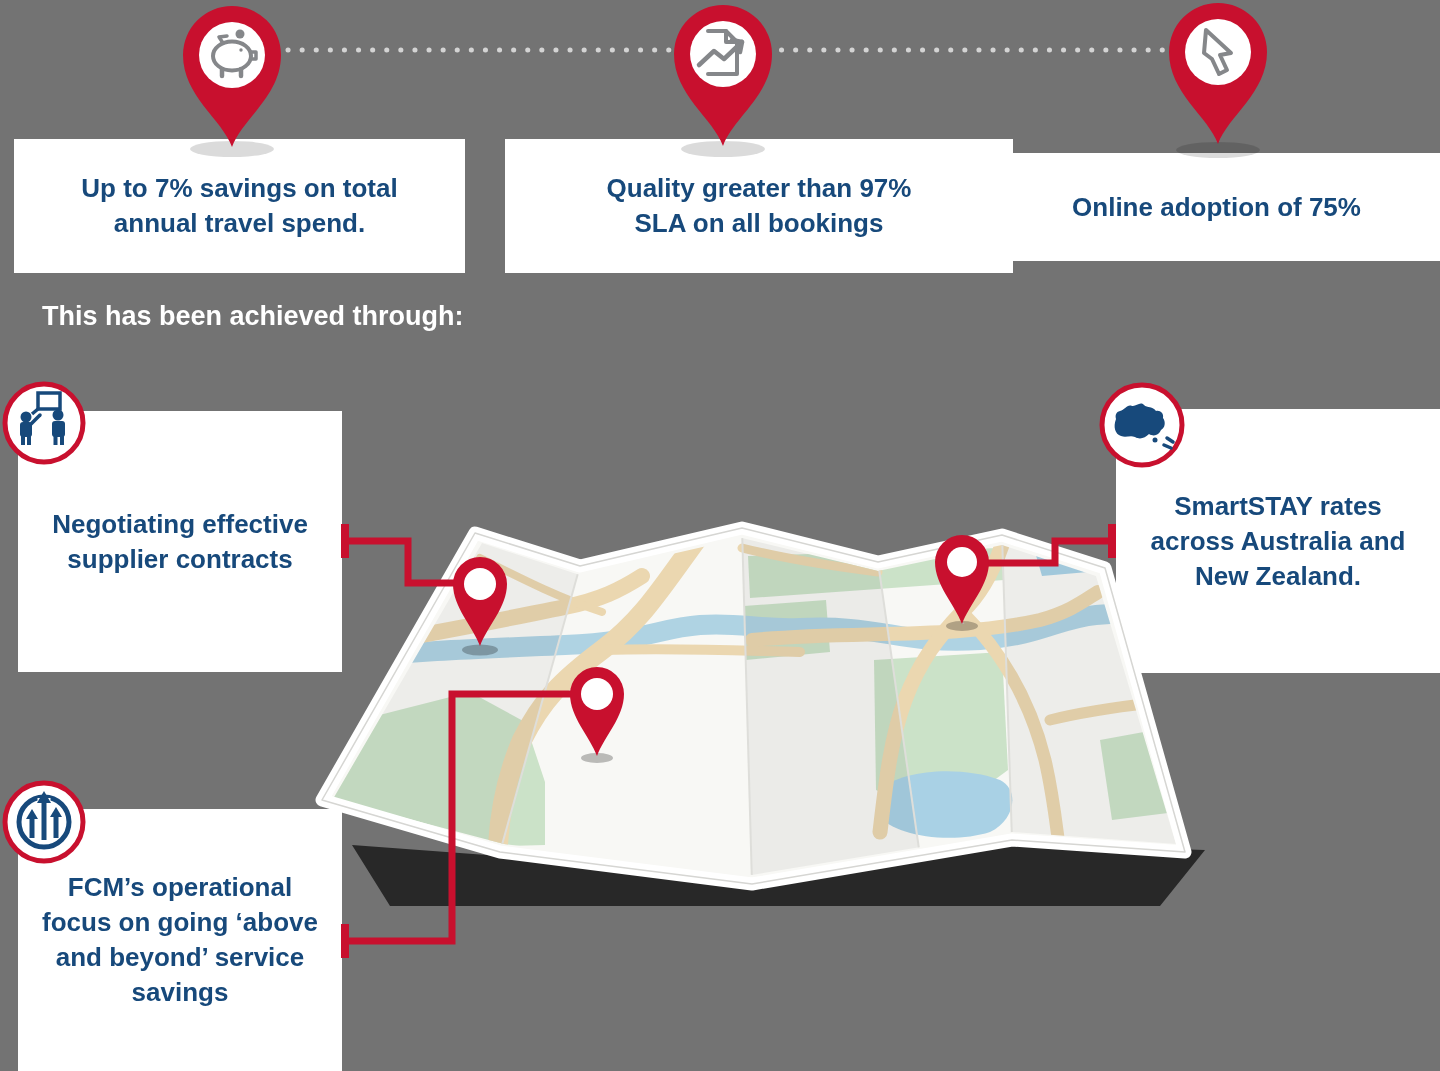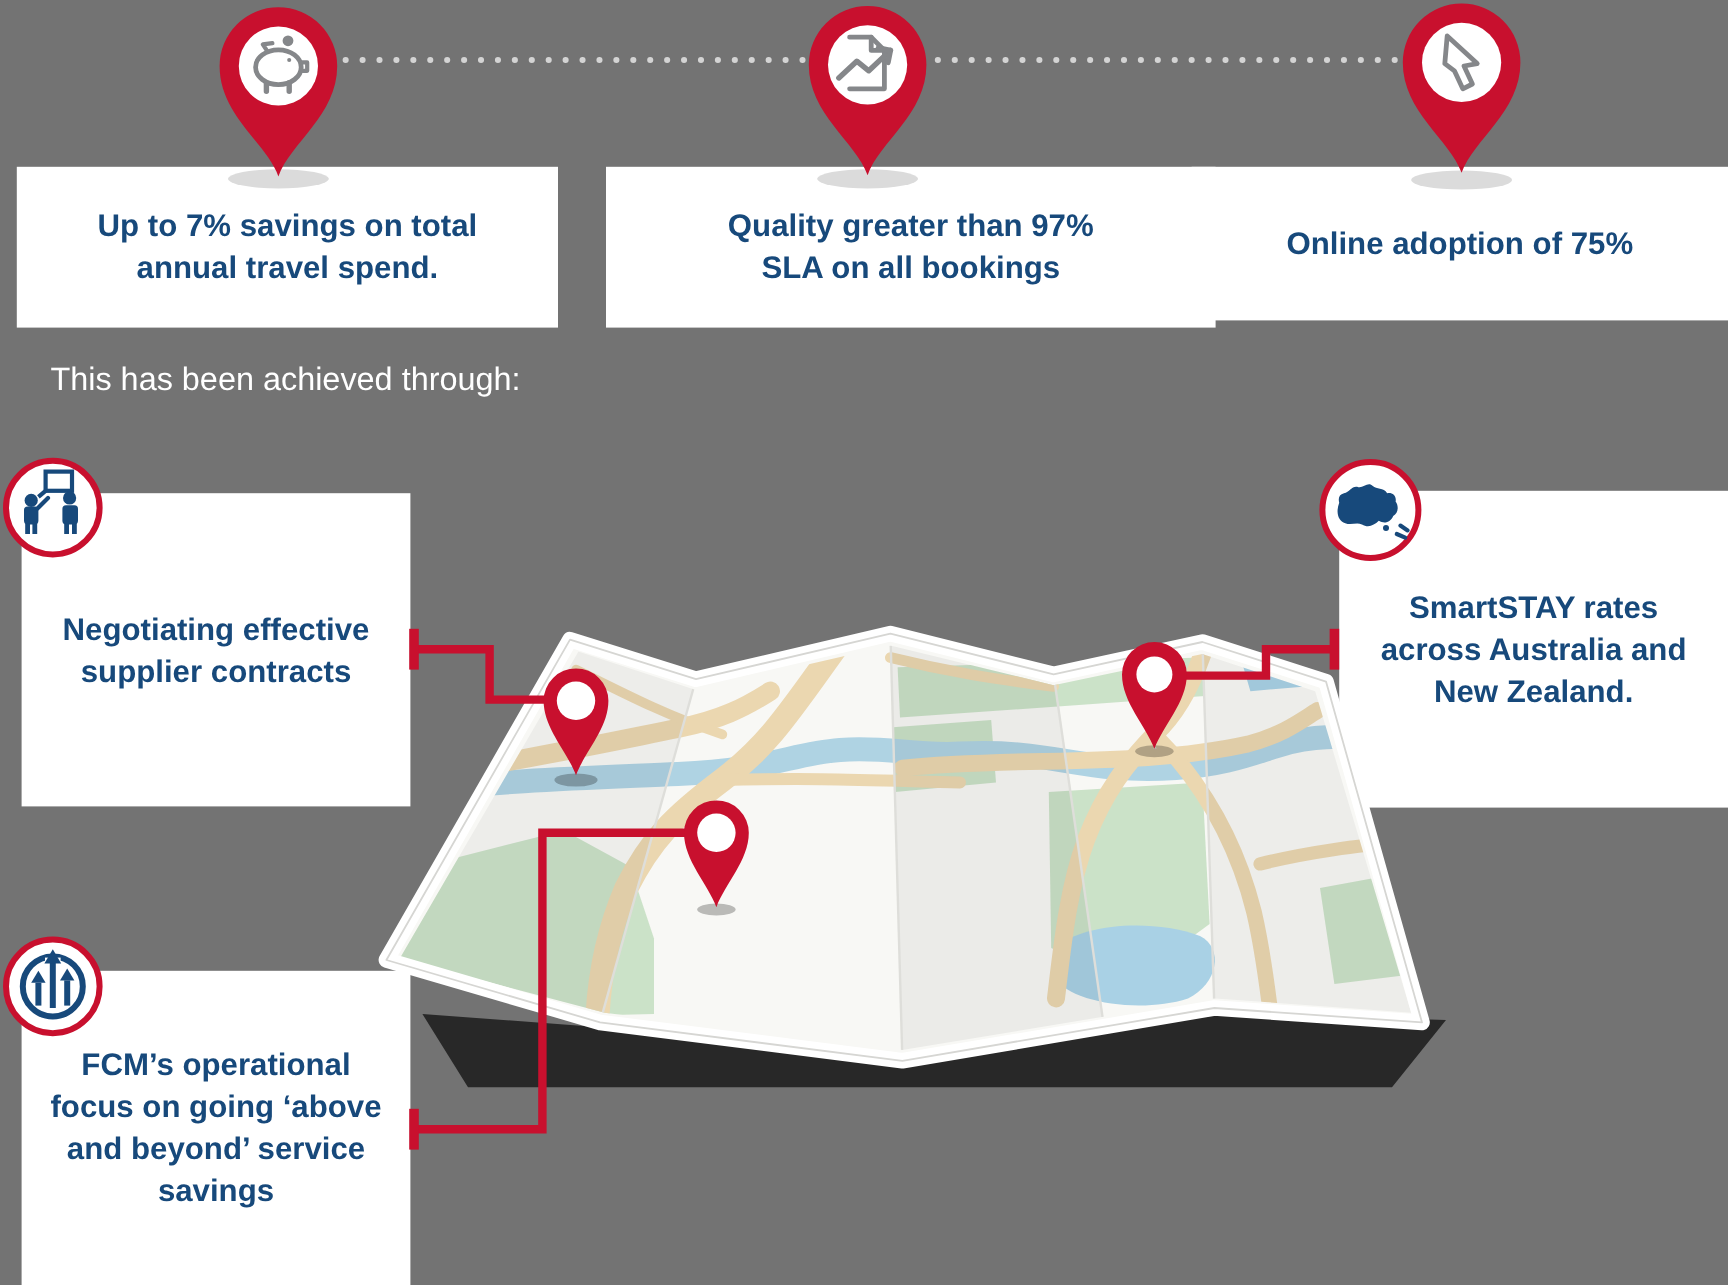--- a/index.html
+++ b/index.html
@@ -5,25 +5,25 @@
   html,body{margin:0;padding:0;background:#000;}
   .stage{position:relative;width:1440px;height:1071px;background:#737373;overflow:hidden;
          font-family:"Liberation Sans","DejaVu Sans",sans-serif;}
   .card{position:absolute;background:#fff;display:flex;align-items:center;justify-content:center;
         text-align:center;z-index:1;}
   .card .lbl{white-space:pre-line;color:#17497B;font-weight:bold;}
   .metric-card .lbl{font-size:26px;line-height:35px;}
   .callout-card .lbl{font-size:26px;line-height:35px;}
   #metric-1{left:14px;top:139px;width:451px;height:134px;}
   #metric-2{left:505px;top:139px;width:508px;height:134px;}
-  #metric-3{left:993px;top:139px;width:447px;height:128px;}
+  #metric-3{left:993px;top:153px;width:447px;height:108px;}
   #callout-1{left:18px;top:411px;width:324px;height:261px;justify-content:center;}
   #callout-2{left:1116px;top:409px;width:324px;height:264px;}
   #callout-3{left:18px;top:809px;width:324px;height:262px;}
-  .heading{position:absolute;left:42px;top:301px;color:#fff;font-weight:normal;font-size:27px;z-index:1;}
+  .heading{position:absolute;left:42px;top:301px;color:#fff;font-weight:bold;font-size:27px;z-index:1;}
   svg.overlay{position:absolute;left:0;top:0;z-index:2;pointer-events:none;}
 </style>
 </head>
 <body>
 
 <div class="stage">
 
   <div class="card metric-card" id="metric-1">
     <div class="lbl">Up to 7% savings on total
 annual travel spend.</div>

